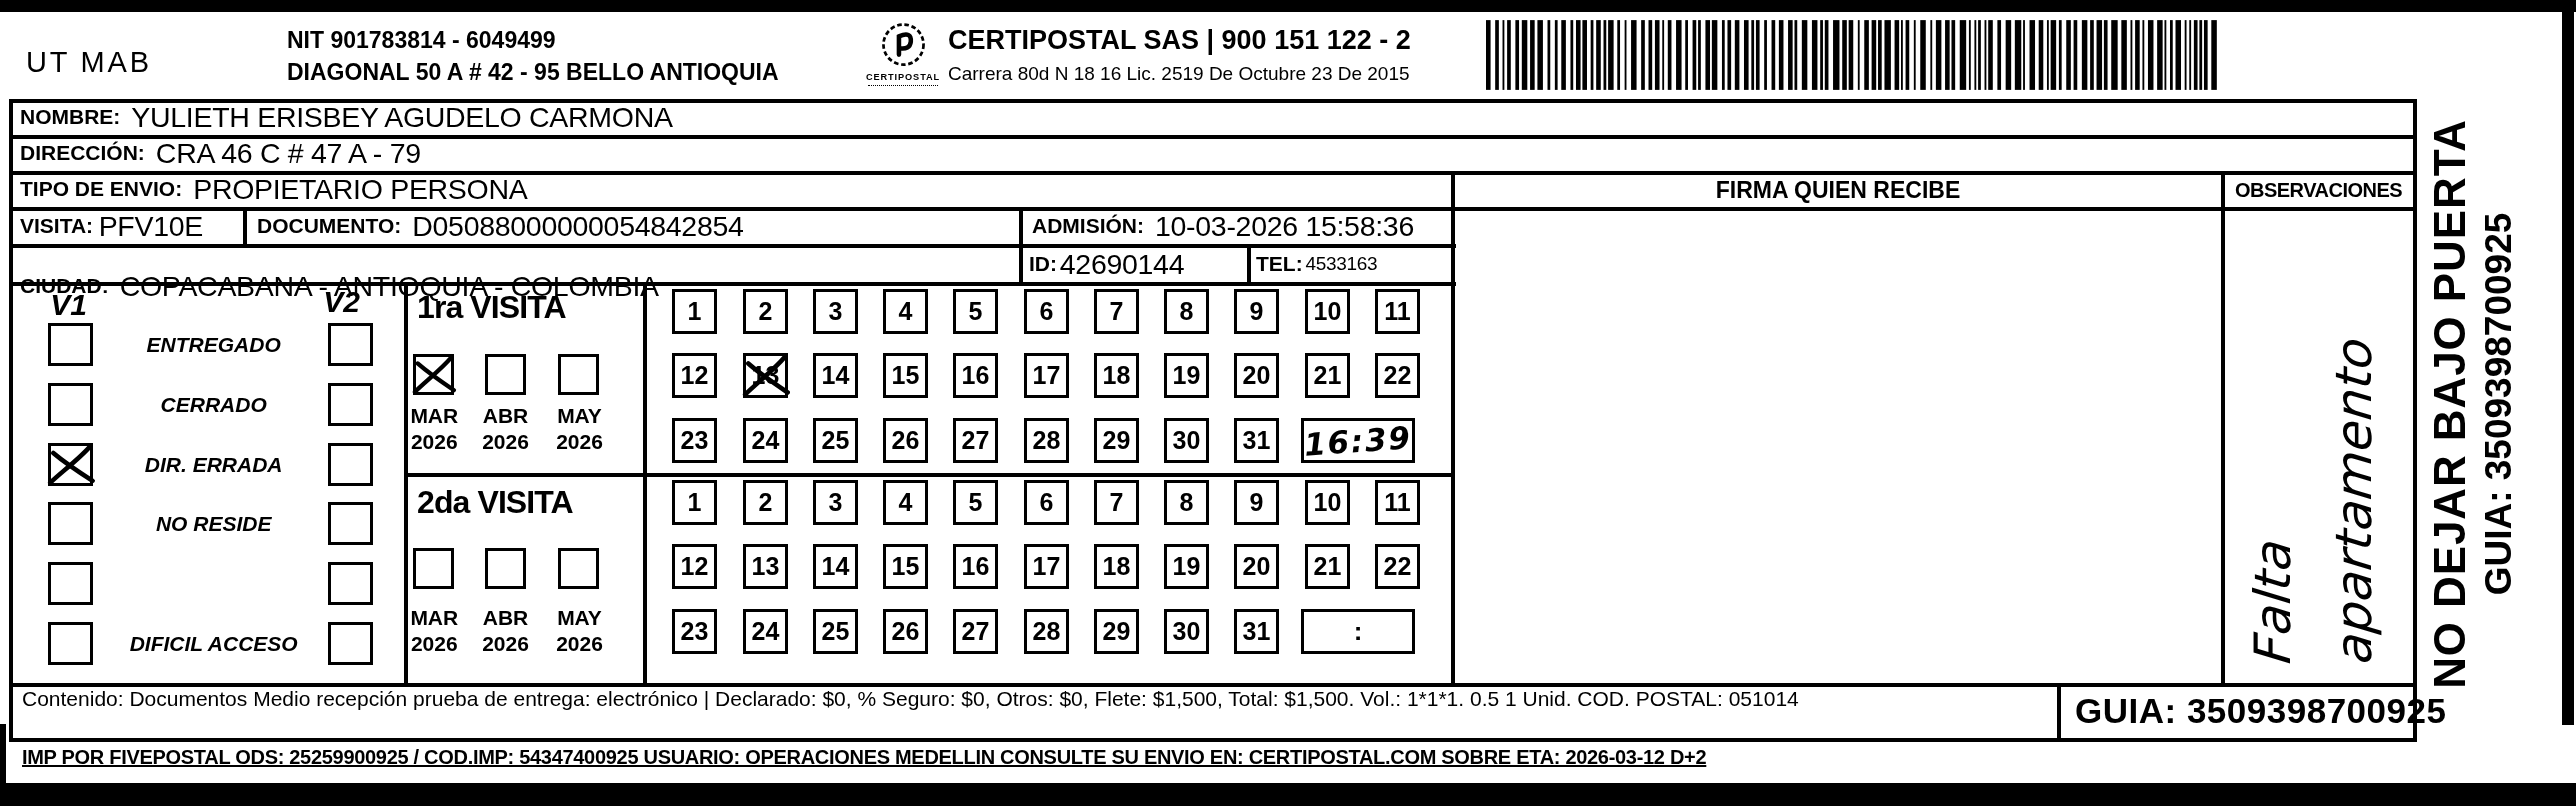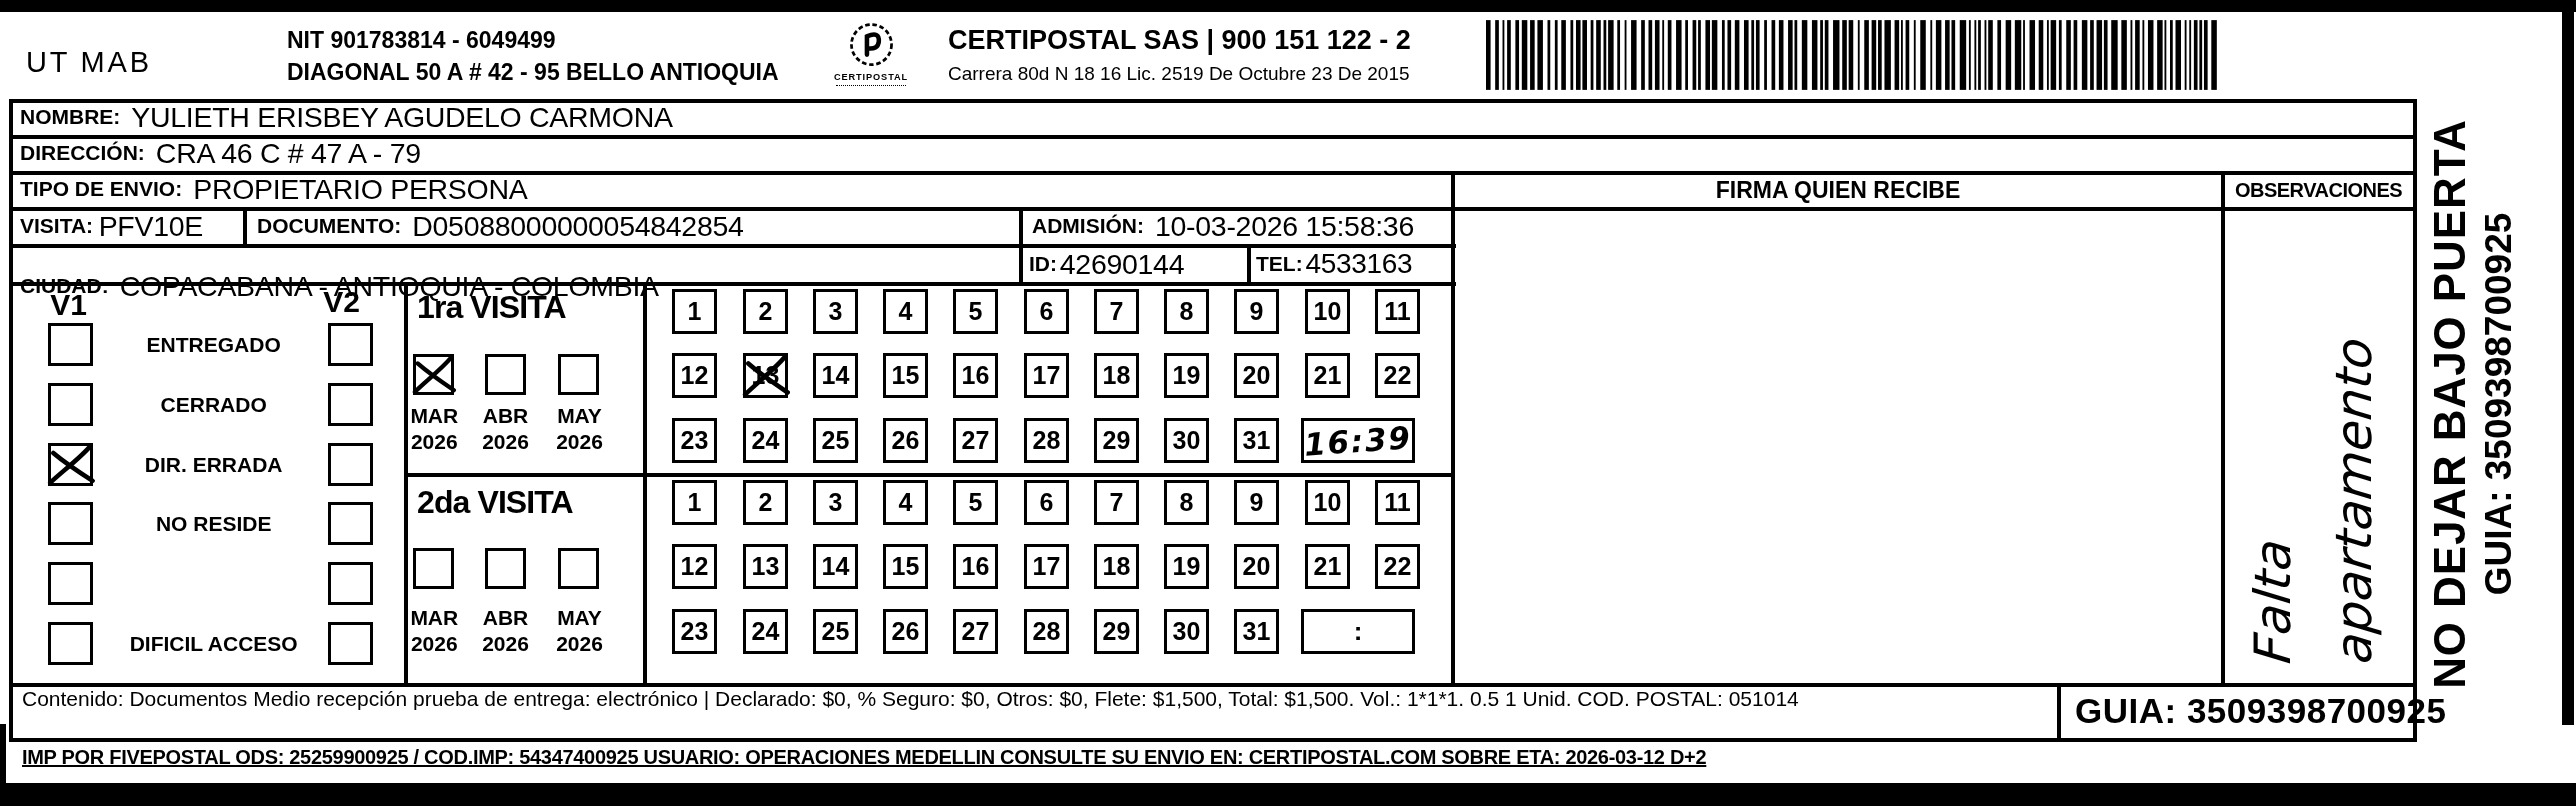--- a/index.html
+++ b/index.html
@@ -4,37 +4,37 @@
 <style>
   html,body{margin:0;padding:0;background:#fff;}
   #canvas{position:relative;width:2576px;height:806px;background:#fff;overflow:hidden;
           font-family:"Liberation Sans",sans-serif;color:#000;}
   .abs{position:absolute;}
   .ln{position:absolute;background:#000;}
   .scanbar{position:absolute;background:#000;}
   
   #ut-mab{left:26px;top:46px;font-size:29px;font-weight:500;letter-spacing:2.8px;}
   #nit-block{left:287px;top:24px;font-size:23px;font-weight:700;line-height:32px;letter-spacing:0;}
-  #logo{left:816px;top:20px;width:110px;text-align:center;}
+  #logo{left:848px;top:20px;width:110px;text-align:center;}
   #logo-text{font-size:9.2px;font-weight:700;letter-spacing:0.9px;margin-top:-1.8px;}
   #logo-dots{width:70px;margin:2.8px auto 0;border-top:1.8px dotted #000;}
   #company-block{left:948px;top:22px;}
   #company-line1{font-size:27px;font-weight:700;line-height:37px;}
   #company-line2{font-size:19px;font-weight:500;line-height:29px;}
   #barcode{position:absolute;left:1486px;top:20px;width:740px;height:70px;}
   #barcode rect{fill:#000;}
   
   .frow{position:absolute;display:flex;align-items:center;gap:11px;height:34px;white-space:nowrap;}
   .flb{font-weight:700;font-size:21px;}
   .fvl{font-size:28.5px;font-weight:400;letter-spacing:-0.3px;}
   
   #firma-header{left:1455px;top:174px;width:766px;height:33px;text-align:center;line-height:33px;font-weight:700;font-size:23px;}
   #obs-header{left:2224px;top:174px;width:189px;height:33px;text-align:center;line-height:33px;font-weight:700;font-size:20px;letter-spacing:-0.5px;}
   
-  #status-box{position:absolute;left:9.2px;top:282px;width:349px;height:401px;}
+  #status-box{position:absolute;left:9.2px;top:282px;width:349px;height:401px;font-style:italic;}
   .vlabel{position:absolute;font-weight:700;font-size:30px;}
   .cbx{position:absolute;border:3.7px solid #000;background:#fff;}
   .cb-status{width:39px;height:37px;}
   .cb-month{width:35px;height:35px;}
   .status-label{position:absolute;width:225px;text-align:center;font-weight:700;font-size:21px;line-height:44px;white-space:nowrap;}
   
   #visit1-box{position:absolute;left:404px;top:282px;width:287px;height:191px;}
   #visit2-box{position:absolute;left:404px;top:473px;width:239px;height:210px;}
   .visit-title{position:absolute;left:13px;font-weight:700;font-size:32px;letter-spacing:-0.9px;white-space:nowrap;}
   #visit1-box .visit-title{top:7.3px;}
@@ -227,21 +227,21 @@
   <div class="frow" style="left:20px;top:248px;margin-top:21px;">
     <span class="flb">CIUDAD:</span>
     <span class="fvl">COPACABANA - ANTIOQUIA - COLOMBIA</span>
   </div>
   <div class="frow" style="left:1029px;top:247px;gap:2.8px;">
     <span class="flb">ID:</span>
     <span class="fvl">42690144</span>
   </div>
   <div class="frow" style="left:1256px;top:247px;gap:2.8px;">
     <span class="flb">TEL:</span>
-    <span class="fvl" style="font-size:28px;">4533163</span>
+    <span class="fvl" style="font-size:19px;">4533163</span>
   </div>
 
   <div class="abs" id="firma-header">FIRMA QUIEN RECIBE</div>
   <div class="abs" id="obs-header">OBSERVACIONES</div>
 
   <div id="status-box">
     <div class="vlabel" style="left:41px;top:5.5px;">V1</div>
     <div class="vlabel" style="left:314px;top:2.8px;">V2</div>
   <div class="cbx cb-status" style="left: 39px; top: 41px;"></div>
       <div class="status-label" style="left: 92px; top: 41px;">ENTREGADO</div>

